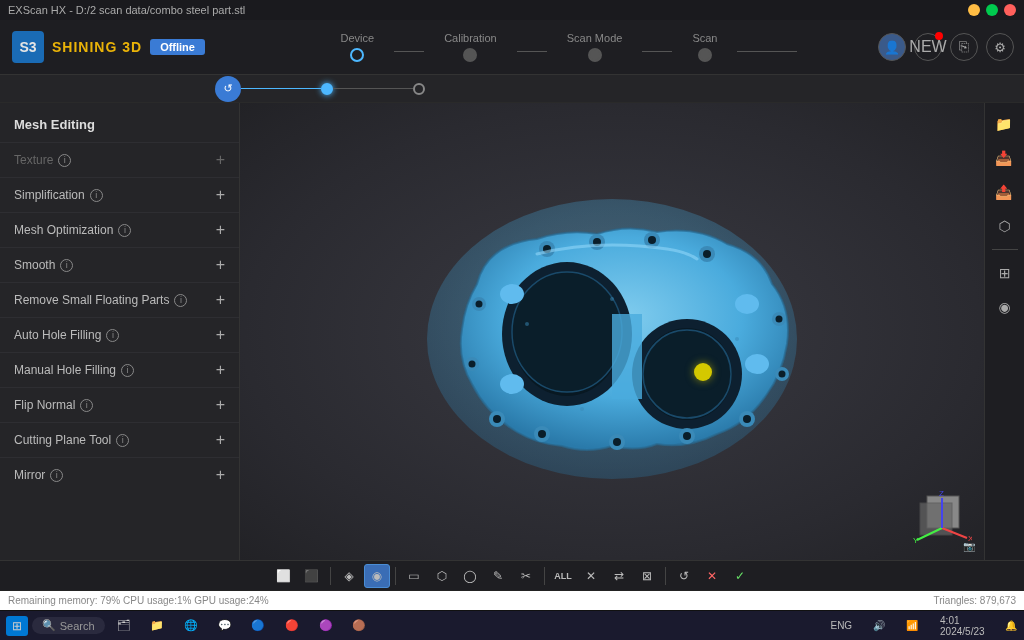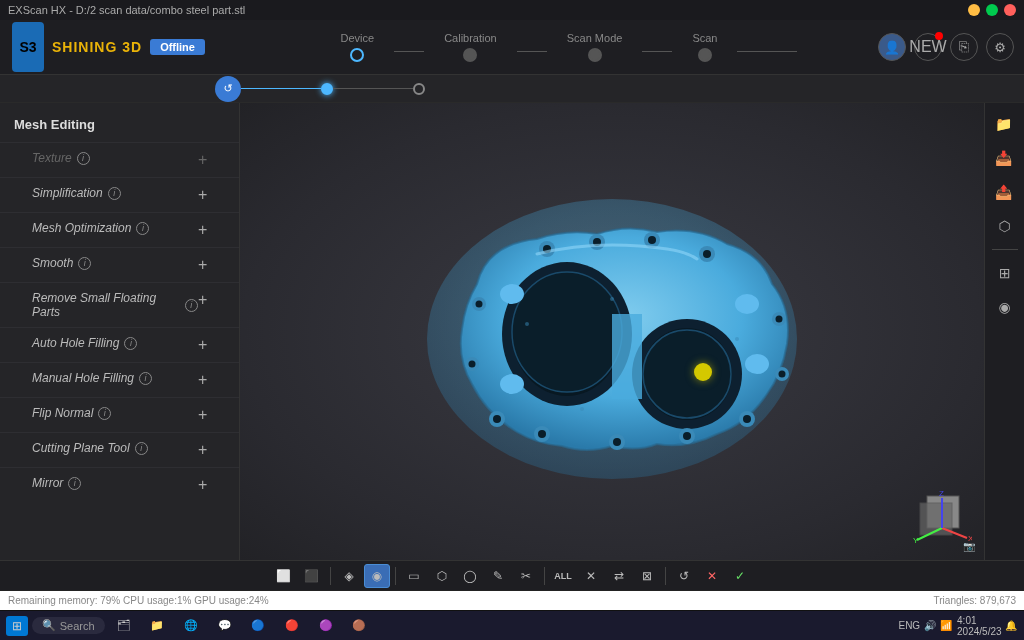--- a/index.html
+++ b/index.html
@@ -44,25 +44,25 @@
     }
     #logo-area {
       width: 240px;
       display: flex;
       align-items: center;
       padding: 0 12px;
       gap: 8px;
       flex-shrink: 0;
     }
     #logo-icon {
-      width: 32px; height: 50px;
+      width: 32px; height: 32px;
       background: #1a6bb5;
       border-radius: 4px;
       display: flex; align-items: center; justify-content: center;
-      font-size: 14px; color: #000000; font-weight: bold;
+      font-size: 14px; color: #e5e5e5; font-weight: bold;
     }
     #logo-text {
       color: #eab308;
       font-size: 14px;
       font-weight: bold;
       letter-spacing: 1px;
     }
     #offline-badge {
       background: #3a7bd5;
       color: white;
@@ -198,26 +198,25 @@
       flex-shrink: 0;
     }
     #sidebar-title {
       font-size: 13px;
       font-weight: bold;
       color: #ddd;
       padding: 6px 14px 10px;
     }
     .sidebar-item {
       display: flex;
-      align-items: flex-start;
+      align-items: center;
       justify-content: space-between;
-      padding: 8px 32px;
+      padding: 8px 14px;
       cursor: pointer;
       border-top: 1px solid #2e2e32;
-      font-style: italic;
     }
     .sidebar-item-left {
       display: flex;
       align-items: center;
       gap: 5px;
       color: #bbb;
       font-size: 12px;
     }
     .info-icon {
       width: 13px; height: 13px;
@@ -363,21 +362,21 @@
     .start-btn {
       background: #0078d4;
       border-radius: 3px;
       padding: 3px 6px;
       cursor: pointer;
     }
     .taskbar-right {
       margin-left: auto;
       display: flex;
       align-items: center;
-      gap: 4px;
+      gap: 21px;
       font-size: 10px;
       color: #bbb;
     }
     .taskbar-search {
       display: flex; align-items: center;
       background: #2a2a3e;
       border-radius: 12px;
       padding: 2px 10px;
       gap: 4px;
       font-size: 11px;

